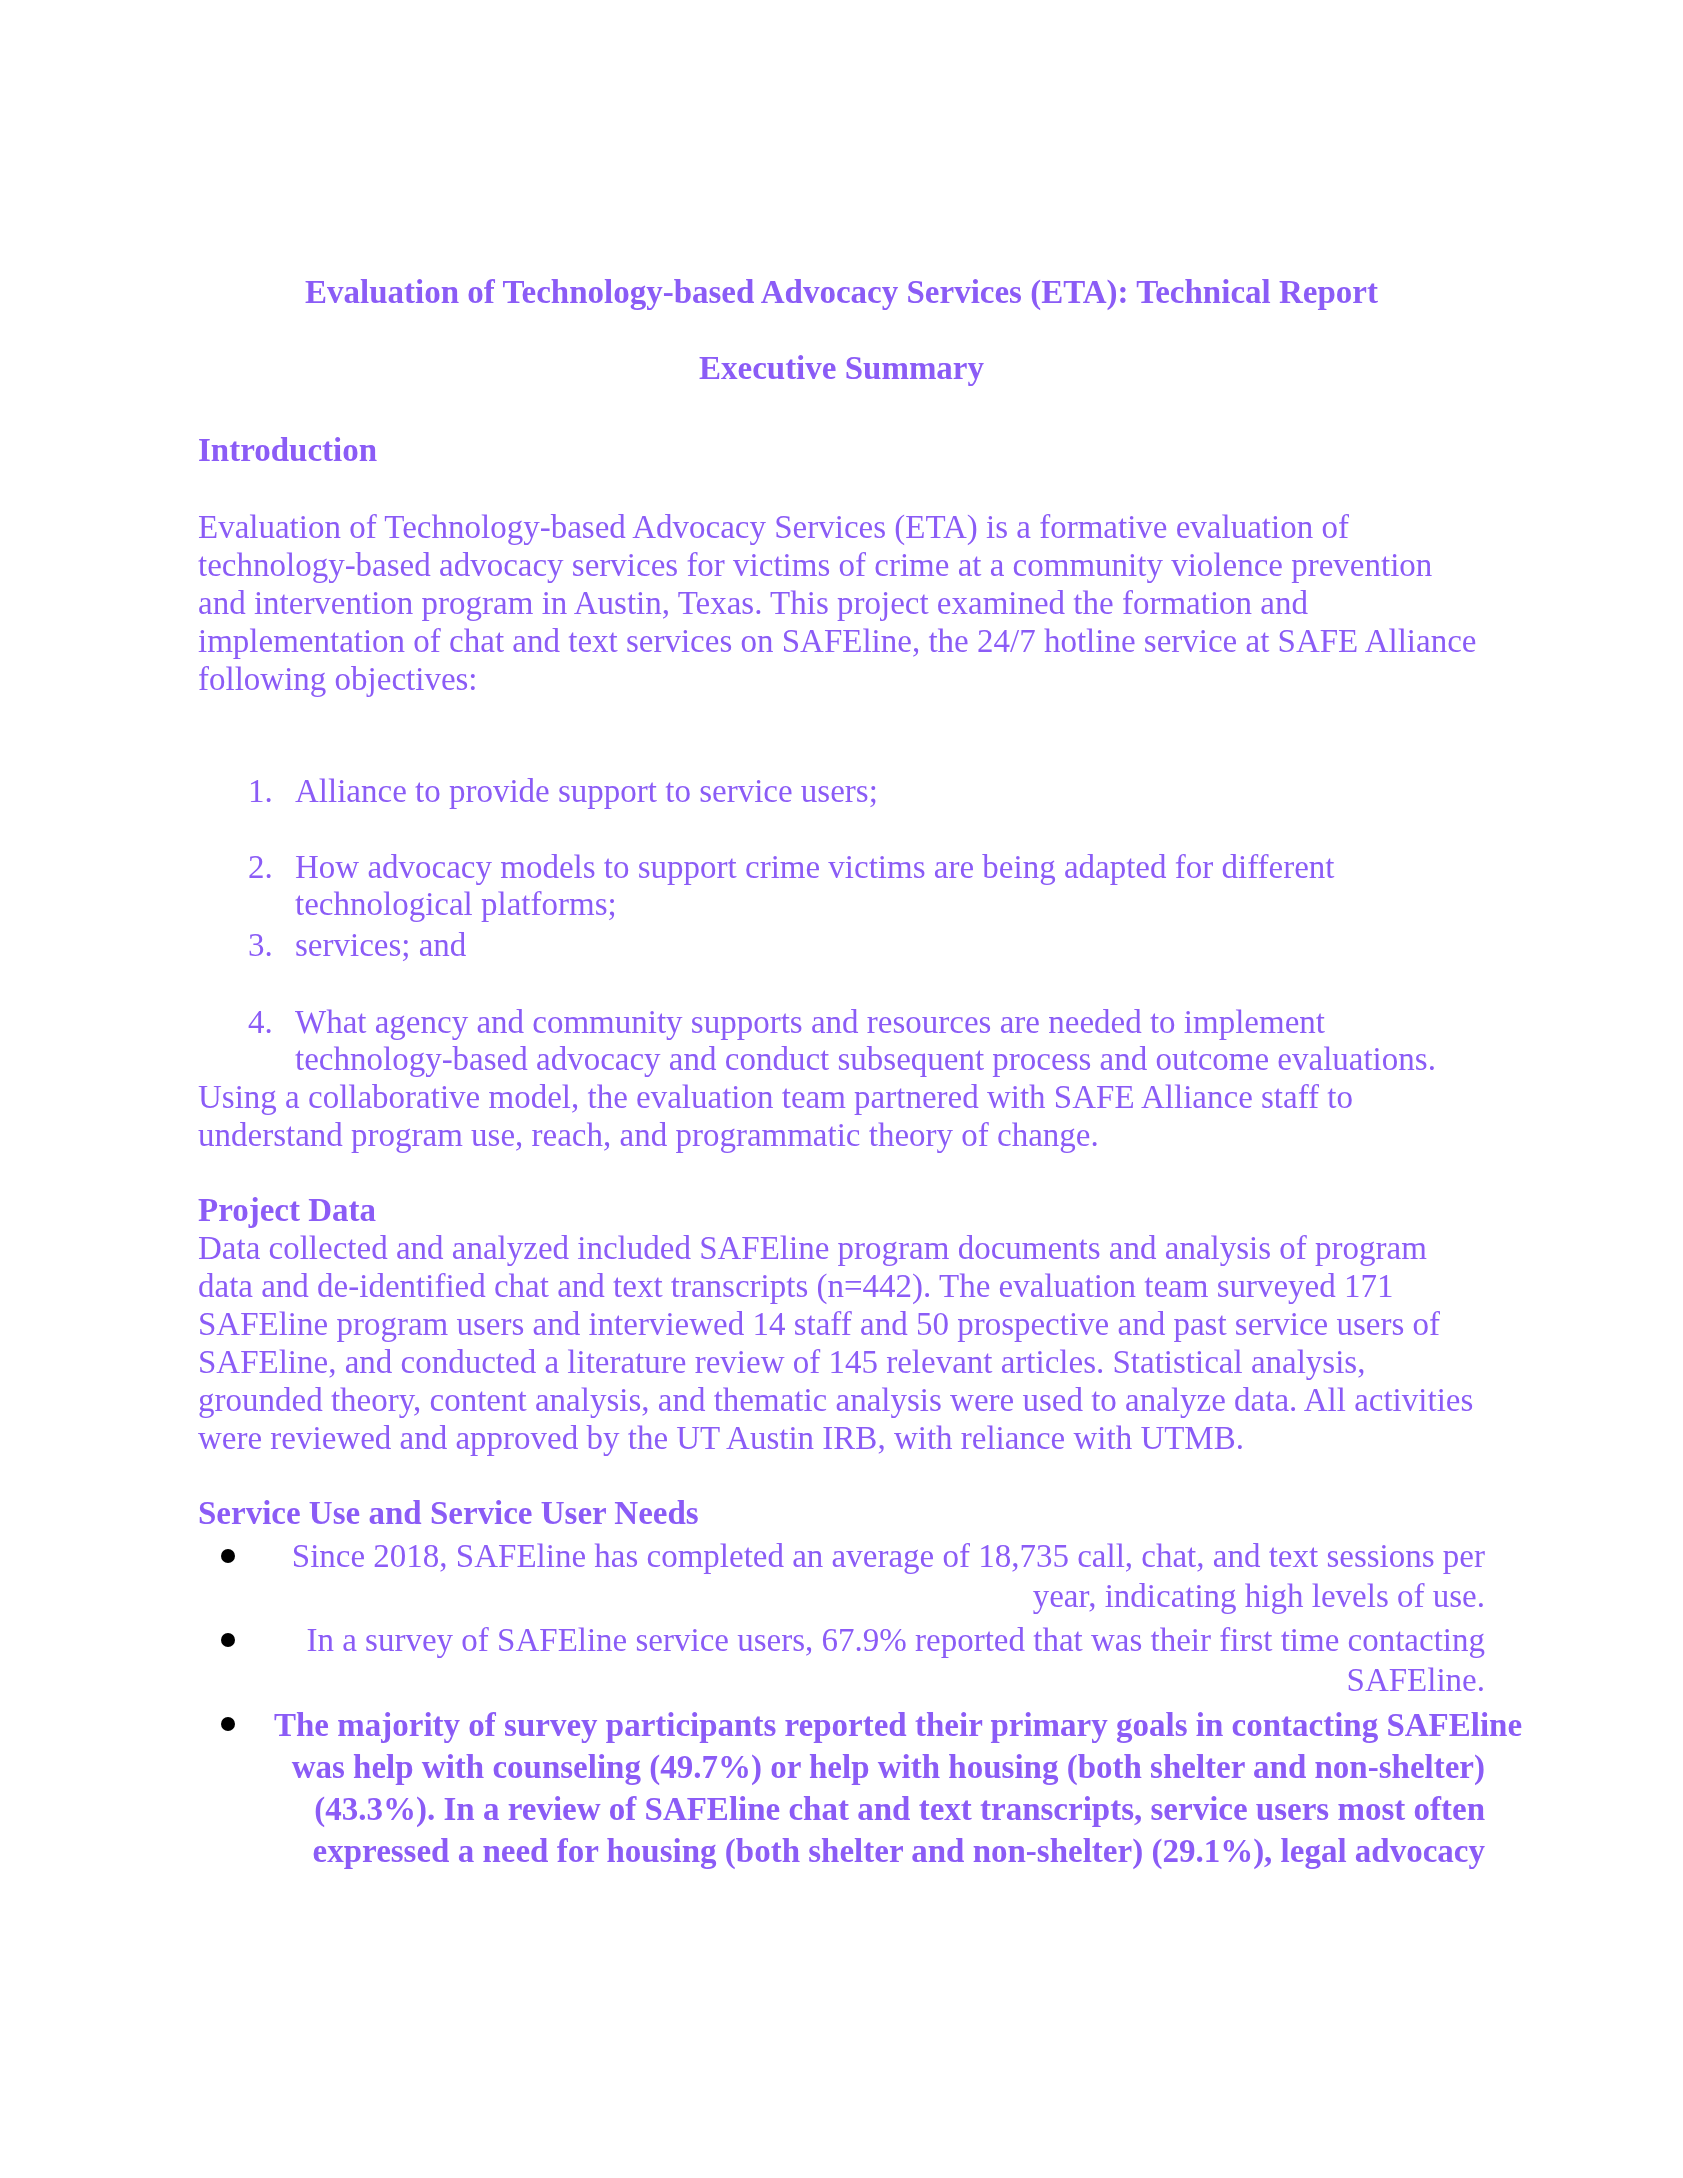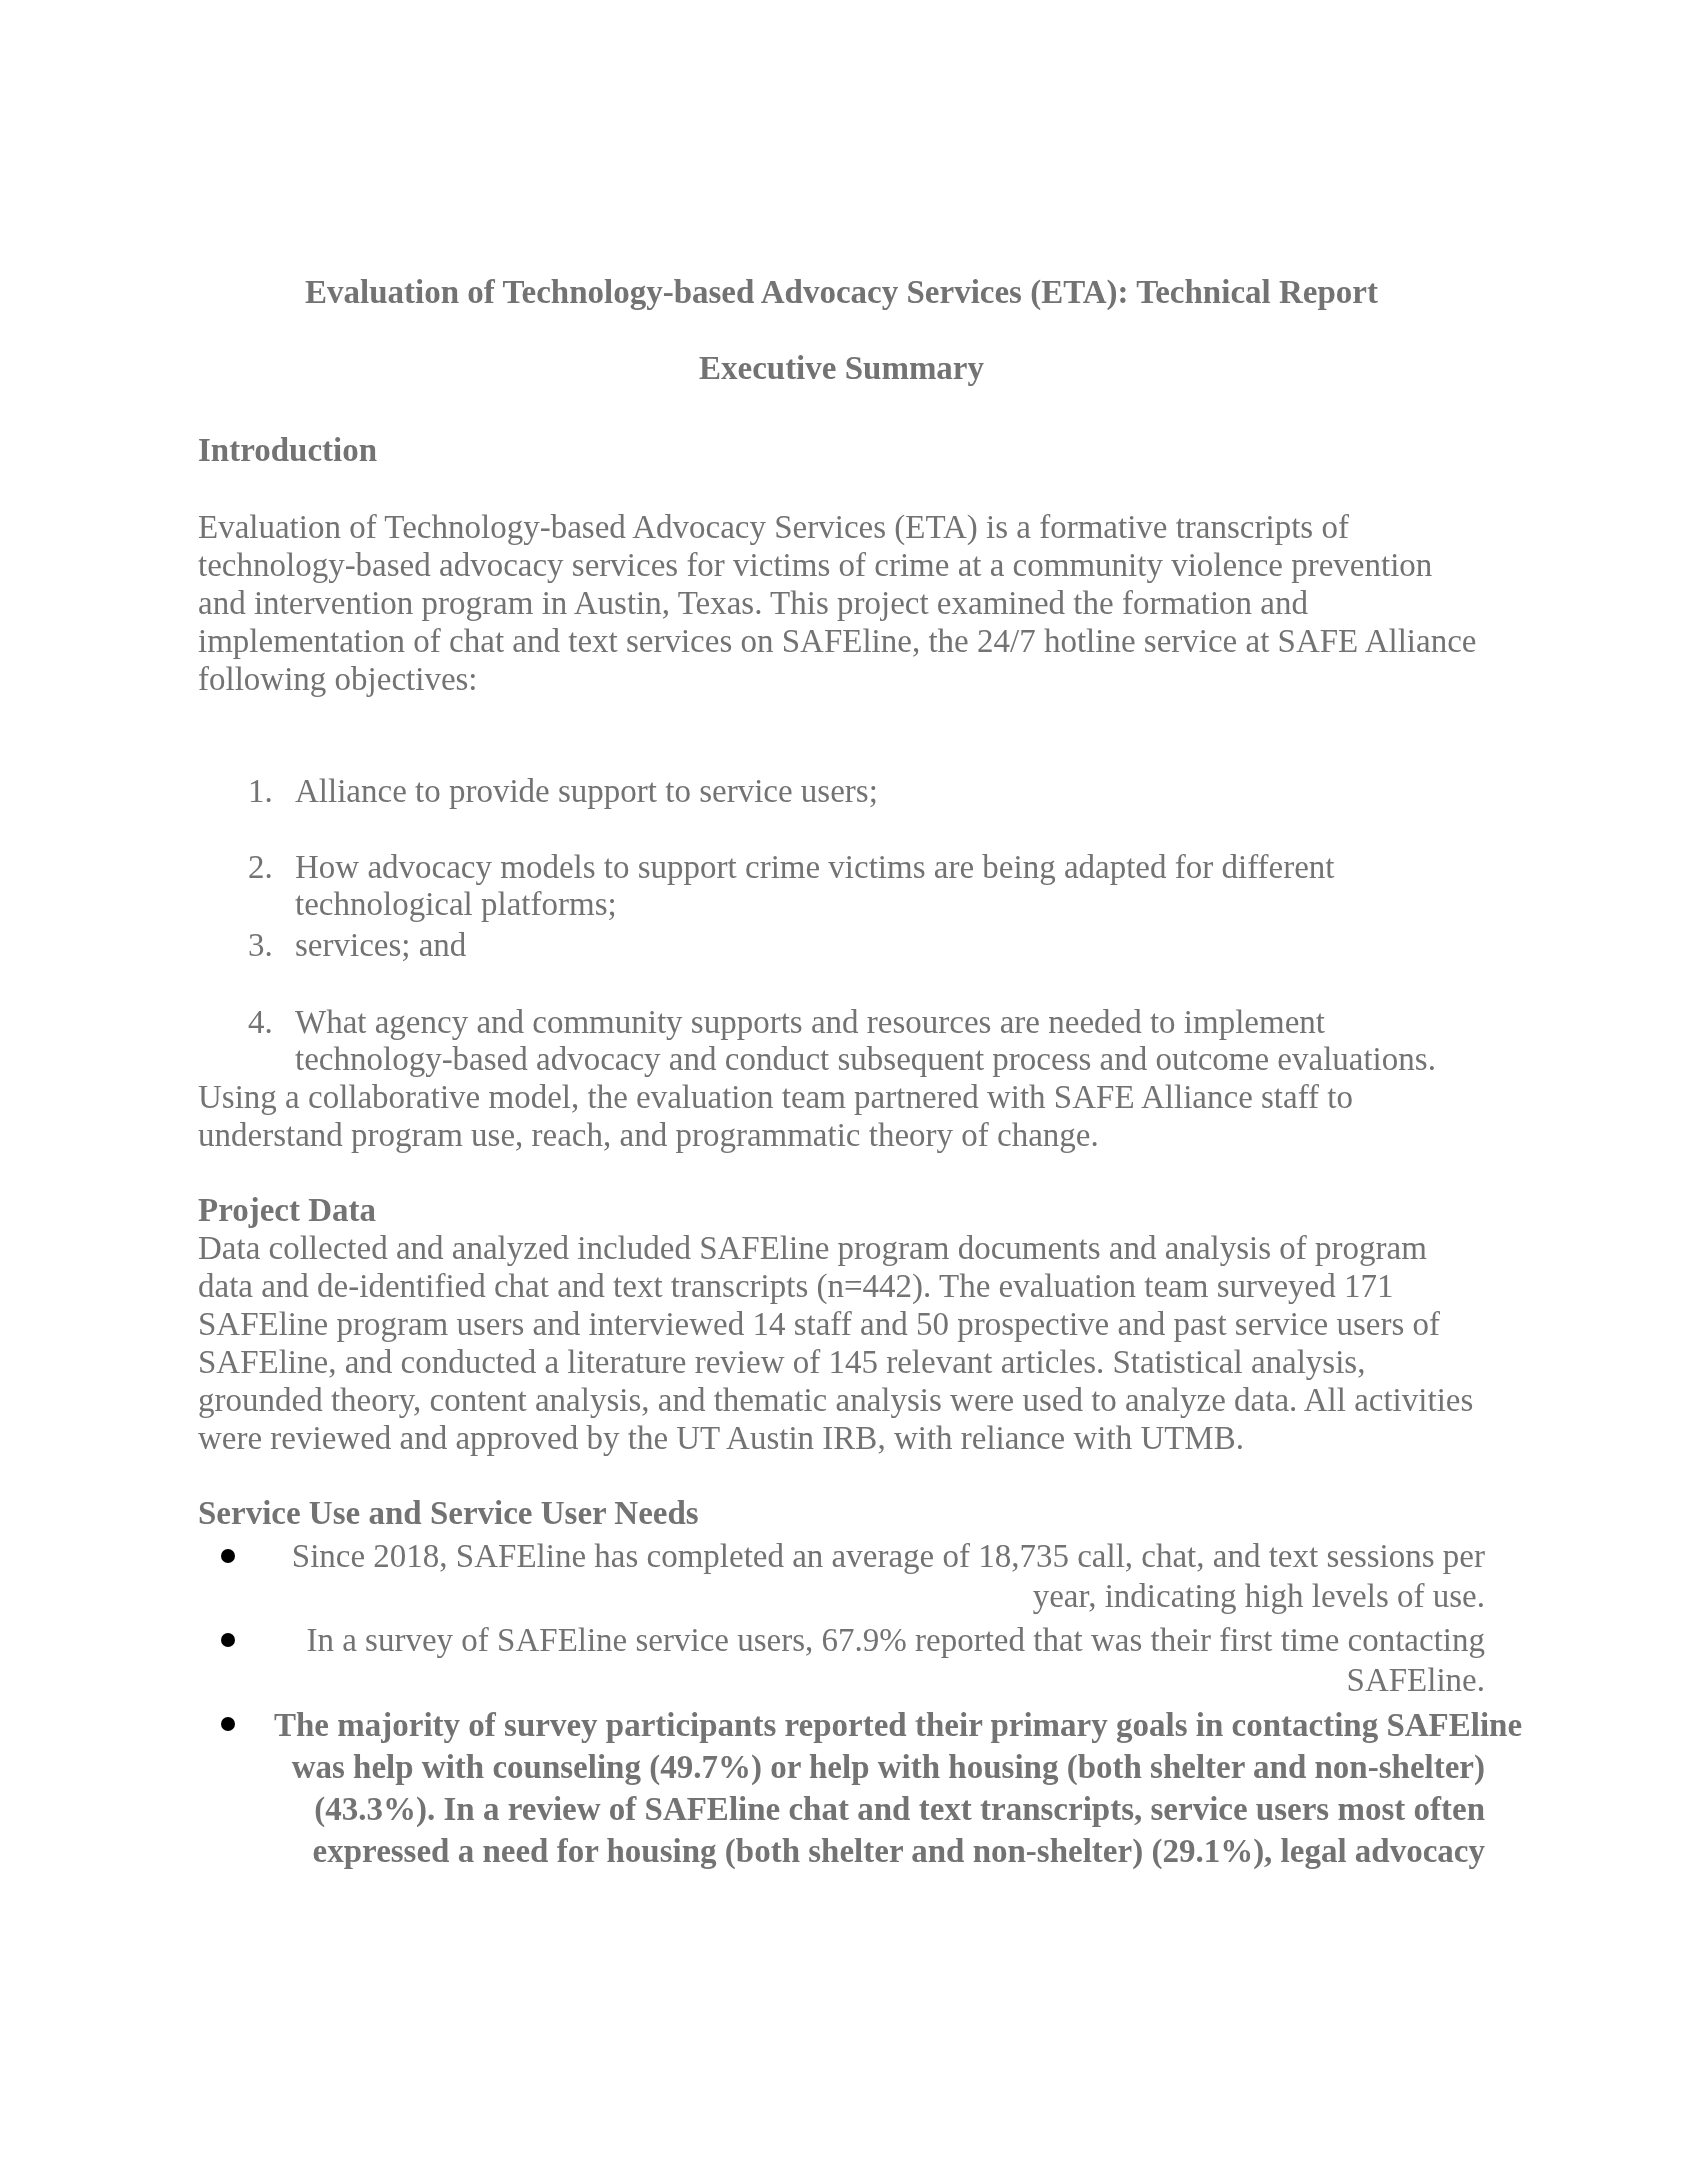--- a/index.html
+++ b/index.html
@@ -5,21 +5,21 @@
   html, body {
     margin: 0;
     padding: 0;
     background: #ffffff;
   }
   .page {
     position: relative;
     width: 1683px;
     height: 2178px;
     background: #ffffff;
-    color: #737373;
+    color: #8b5cf6;
     font-family: "Liberation Serif", "DejaVu Serif", serif;
     overflow: hidden;
   }
   .content {
     position: absolute;
     left: 198px;
     top: 0;
     width: 1287px;
     height: 2178px;
   }
@@ -92,21 +92,21 @@
 <body>
 
 <div class="page">
   <div class="content">
 
     <div class="block center heading ln" style="top:273px">Evaluation of Technology-based Advocacy Services (ETA): Technical Report</div>
     <div class="block heading ln" style="top:431px">Introduction</div>
 
     <div class="block center heading ln" style="top:349px">Executive Summary</div>
     <div class="block" style="top:508px">
-      <div class="ln">Evaluation of Technology-based Advocacy Services (ETA) is a formative transcripts of</div>
+      <div class="ln">Evaluation of Technology-based Advocacy Services (ETA) is a formative evaluation of</div>
       <div class="ln">technology-based advocacy services for victims of crime at a community violence prevention</div>
       <div class="ln">and intervention program in Austin, Texas. This project examined the formation and</div>
       <div class="ln">implementation of chat and text services on SAFEline, the 24/7 hotline service at SAFE Alliance</div>
       <div class="ln">following objectives:</div>
     </div>
 
     <div class="list-item" style="top:773px">
       <span class="num">1.</span>
       <div class="ln">Alliance to provide support to service users;</div>
     </div>

